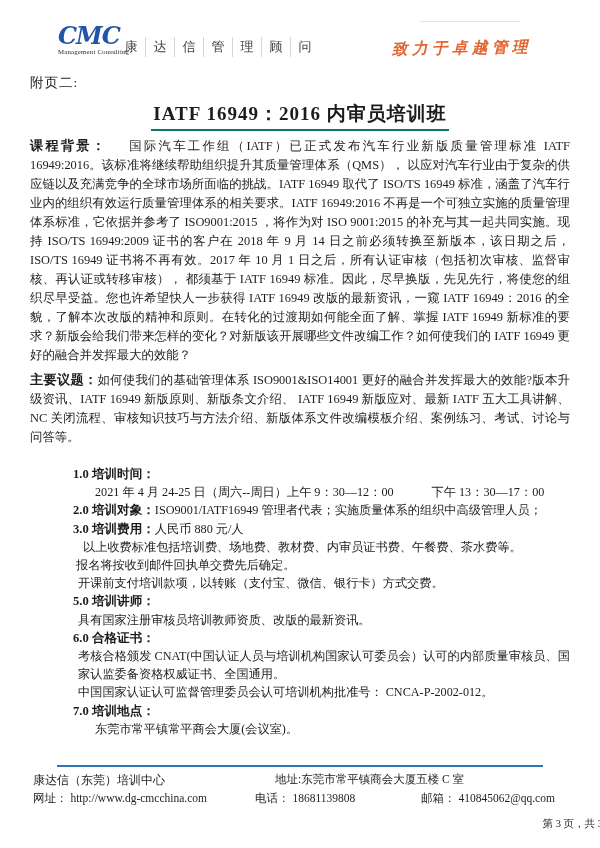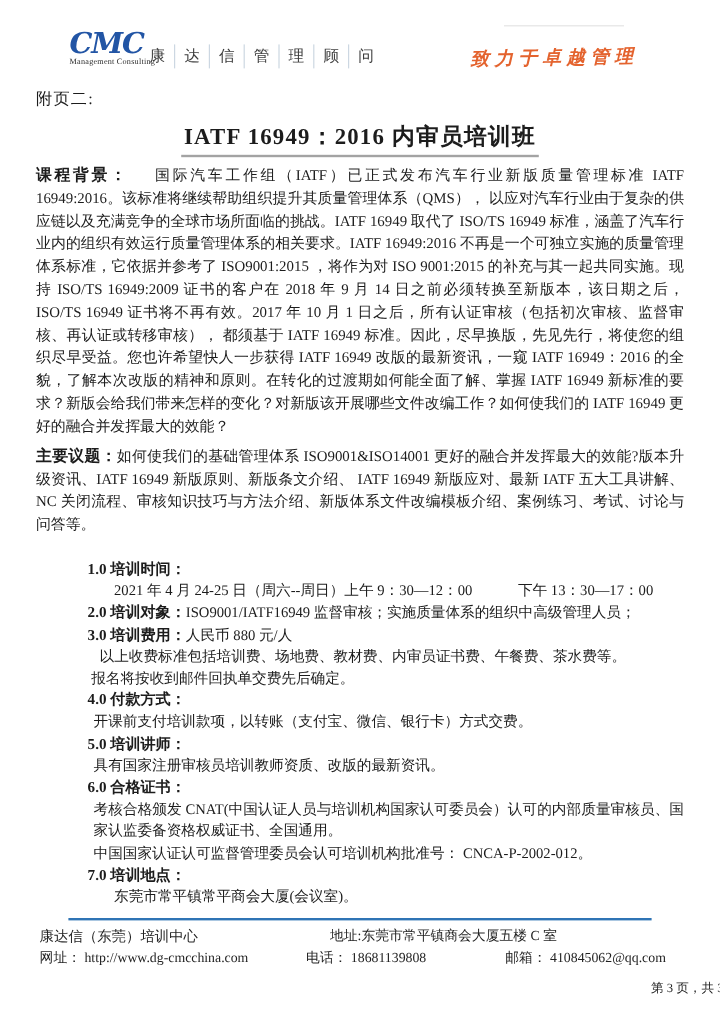--- a/index.html
+++ b/index.html
@@ -27,21 +27,21 @@
   .slogan {
     position:absolute; left:392px; top:38px;
     font-family:"DejaVu Serif",serif; font-style:italic; font-weight:bold;
     font-size:15.5px; color:#e4632e; letter-spacing:4.5px; transform:rotate(-1deg);
     white-space:nowrap;
   }
   
   .content { position:absolute; left:30px; right:30px; top:74px; }
   .attachment { font-size:13.5px; letter-spacing:1px; }
   .title { text-align:center; margin-top:9px; font-size:19px; font-weight:bold; letter-spacing:1px; }
-  .title span { display:inline-block; border-bottom:2px solid #a3a3a3; padding:0 2px 2px 2px; }
+  .title span { display:inline-block; border-bottom:2px solid #0f766e; padding:0 2px 2px 2px; }
   .para { font-size:12.4px; line-height:19px; text-align:justify; margin-top:5px; }
   .para .lbl { font-weight:bold; font-size:13.2px; }
   .lbl-gap { padding-right:22px; }
   .list { margin-top:18px; }
   .li-head { font-weight:bold; font-size:12.6px; line-height:18.2px; padding-left:43px; }
   .li-head .reg { font-weight:normal; font-size:12.2px; }
   .li-sub { font-size:12.2px; line-height:18.2px; text-align:justify; }
   .ind-65 { padding-left:65px; }
   .ind-53 { padding-left:53px; }
   .ind-48 { padding-left:48px; }
@@ -91,32 +91,29 @@
 
     <div class="list">
       <div class="li-head">
         <span>1.0 培训时间：</span>
       </div>
       <div class="li-sub ind-65">
         <span>2021 年 4 月 24-25 日（周六--周日）上午 9：30—12：00</span><span class="gap">下午 13：30—17：00</span>
       </div>
 
       <div class="li-head">
-        <span>2.0 培训对象：</span><span class="reg">ISO9001/IATF16949 监督审核；实施质量体系的组织中高级管理人员；</span>
+        <span>2.0 培训对象：</span><span class="reg">ISO9001/IATF16949 管理者代表；实施质量体系的组织中高级管理人员；</span>
       </div>
 
       <div class="li-head">
         <span>3.0 培训费用：</span><span class="reg">人民币 880 元/人</span>
       </div>
       <div class="li-sub ind-53">以上收费标准包括培训费、场地费、教材费、内审员证书费、午餐费、茶水费等。</div>
       <div class="li-sub ind-46">报名将按收到邮件回执单交费先后确定。</div>
 
-      <div class="li-head">
-        <span>4.0 付款方式：</span>
-      </div>
       <div class="li-sub ind-48">开课前支付培训款项，以转账（支付宝、微信、银行卡）方式交费。</div>
 
       <div class="li-head">
         <span>5.0 培训讲师：</span>
       </div>
       <div class="li-sub ind-48">具有国家注册审核员培训教师资质、改版的最新资讯。</div>
 
       <div class="li-head">
         <span>6.0 合格证书：</span>
       </div>

